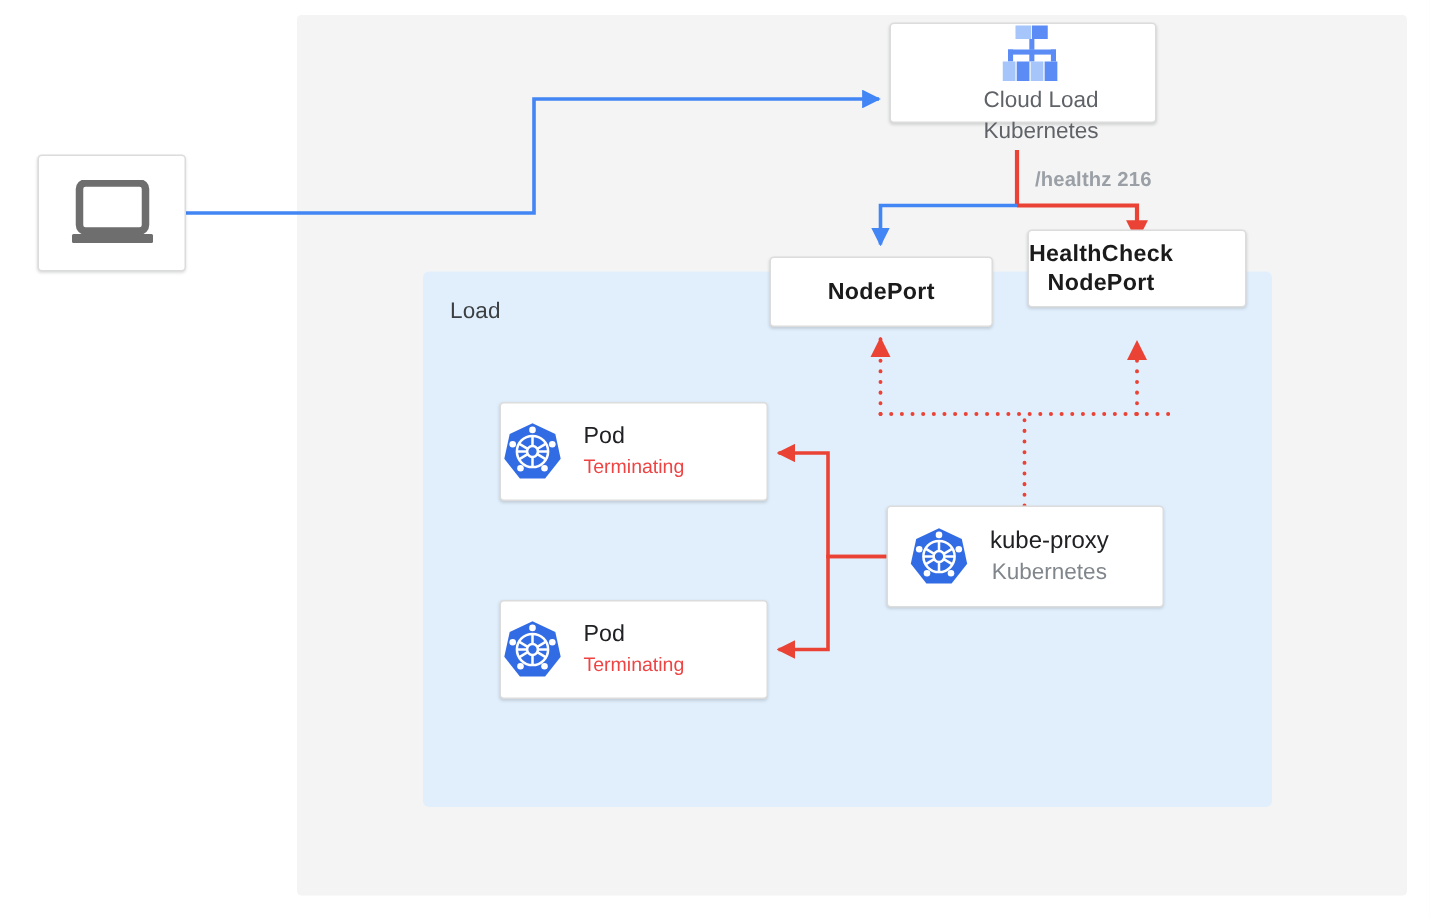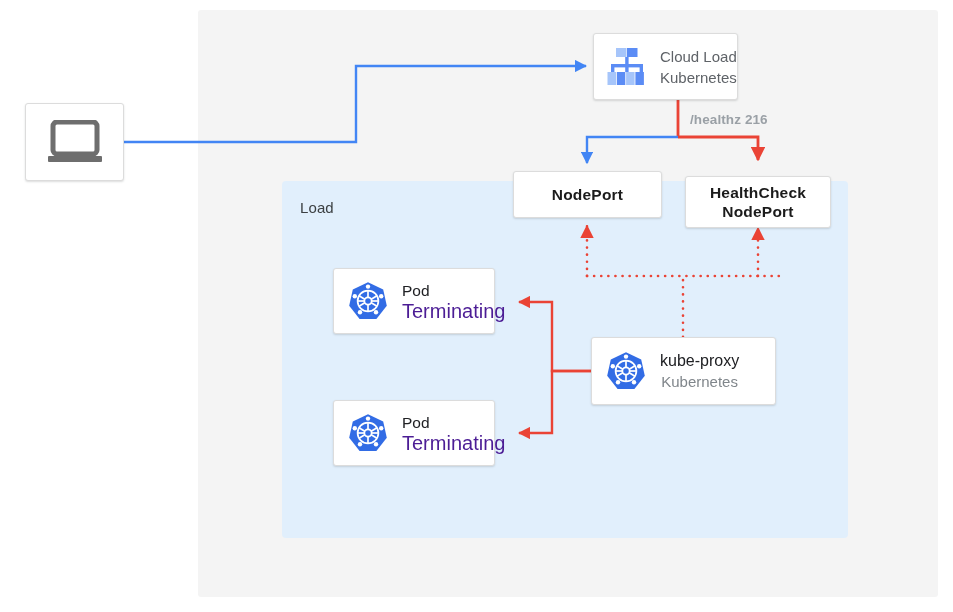--- a/index.html
+++ b/index.html
@@ -53,67 +53,68 @@
 
   
   #client-box {
     left: 25px; top: 103px;
     width: 99px; height: 78px;
     justify-content: center;
   }
 
   
   #clb-box {
-    left: 593px; top: 33px;
-    width: 145px; height: 67px;
+    left: 593px; top: 15px;
+    width: 178px; height: 67px;
     padding-left: 12px;
+    flex-direction: column;
   }
   #clb-box .txt {
     margin-left: 12px;
     font-size: 15px;
     color: #5f6368;
     line-height: 21px;
   }
 
   
   #nodeport-box {
     left: 513px; top: 171px;
     width: 149px; height: 47px;
     justify-content: center;
   }
   #hc-nodeport-box {
-    left: 685px; top: 176px;
+    left: 685px; top: 153px;
     width: 146px; height: 52px;
-    justify-content: center;
+    justify-content: flex-start;
   }
   .np-label {
     font-weight: bold;
     font-size: 15.5px;
     color: #1b1b1b;
     text-align: center;
     line-height: 19px;
     letter-spacing: .2px;
   }
 
   
   .pod-box {
-    width: 162px; height: 66px;
-    padding-left: 14px;
+    width: 179px; height: 66px;
+    padding-left: 1px;
   }
   #pod-1 { left: 333px; top: 268px; }
   #pod-2 { left: 333px; top: 400px; }
   .pod-text { margin-left: 14px; }
   .pod-title {
     font-size: 15.5px;
     color: #202124;
     line-height: 20px;
   }
   .pod-sub {
-    font-size: 20px;
-    color: #4c1d95;
+    font-size: 13px;
+    color: #ef4444;
     line-height: 20px;
   }
 
   
   #kube-proxy-box {
     left: 591px; top: 337px;
     width: 185px; height: 68px;
     padding-left: 14px;
   }
   #kube-proxy-box .kp-text { margin-left: 14px; }

